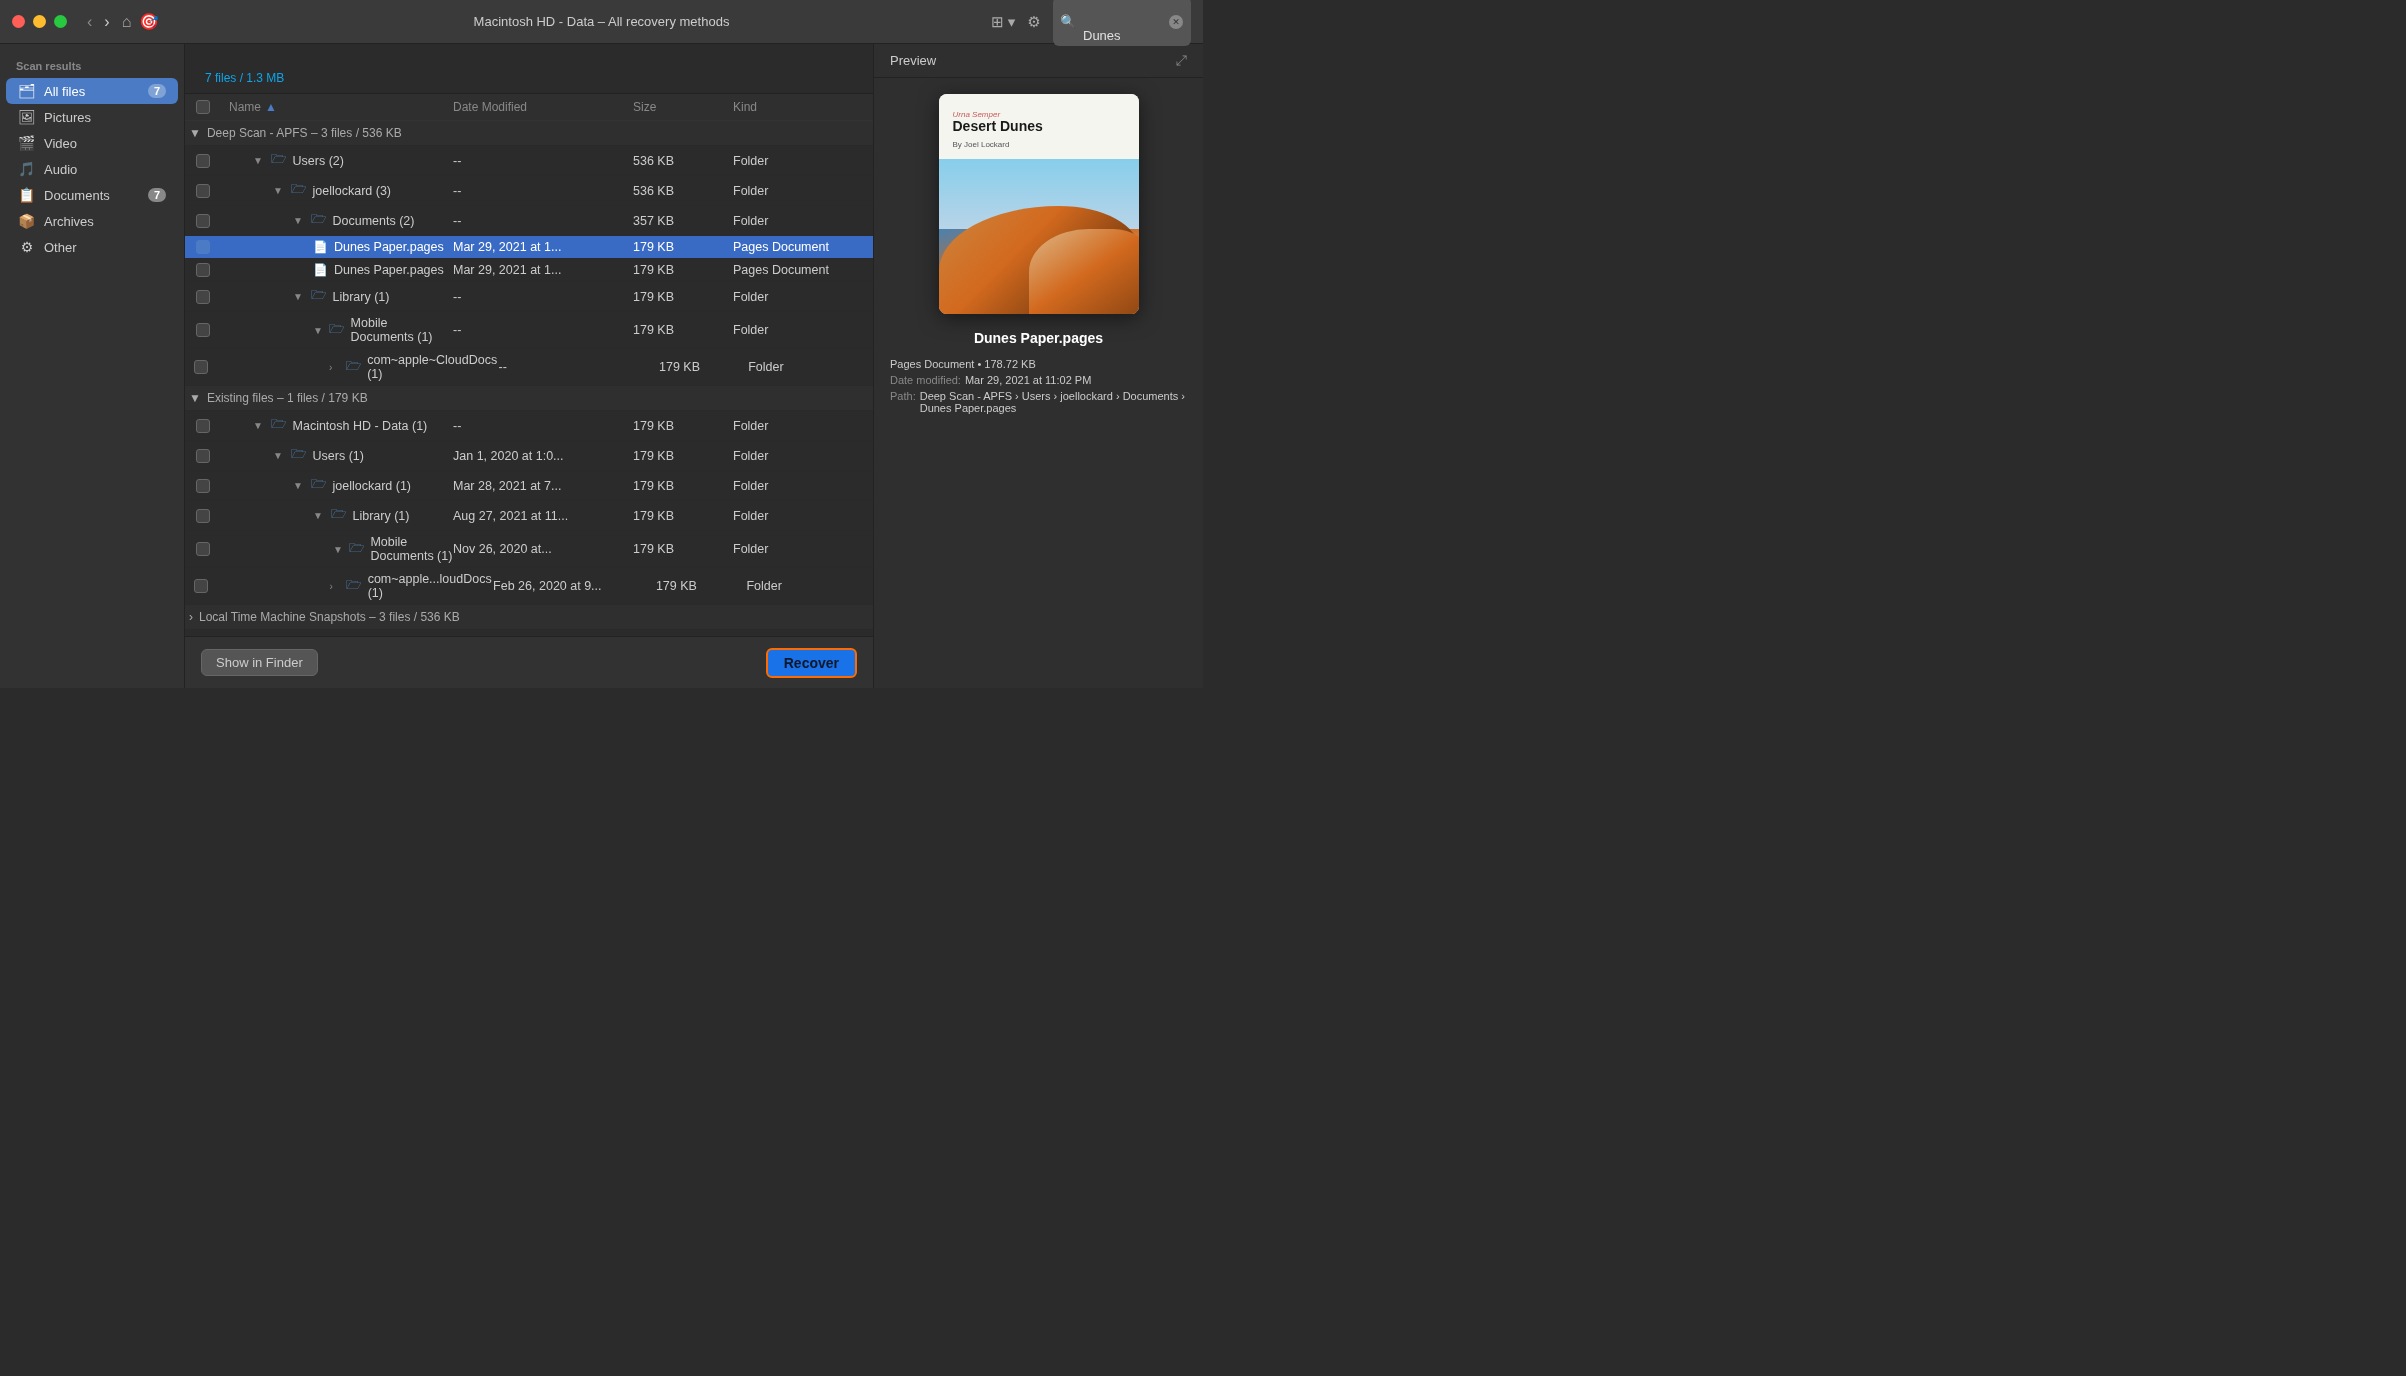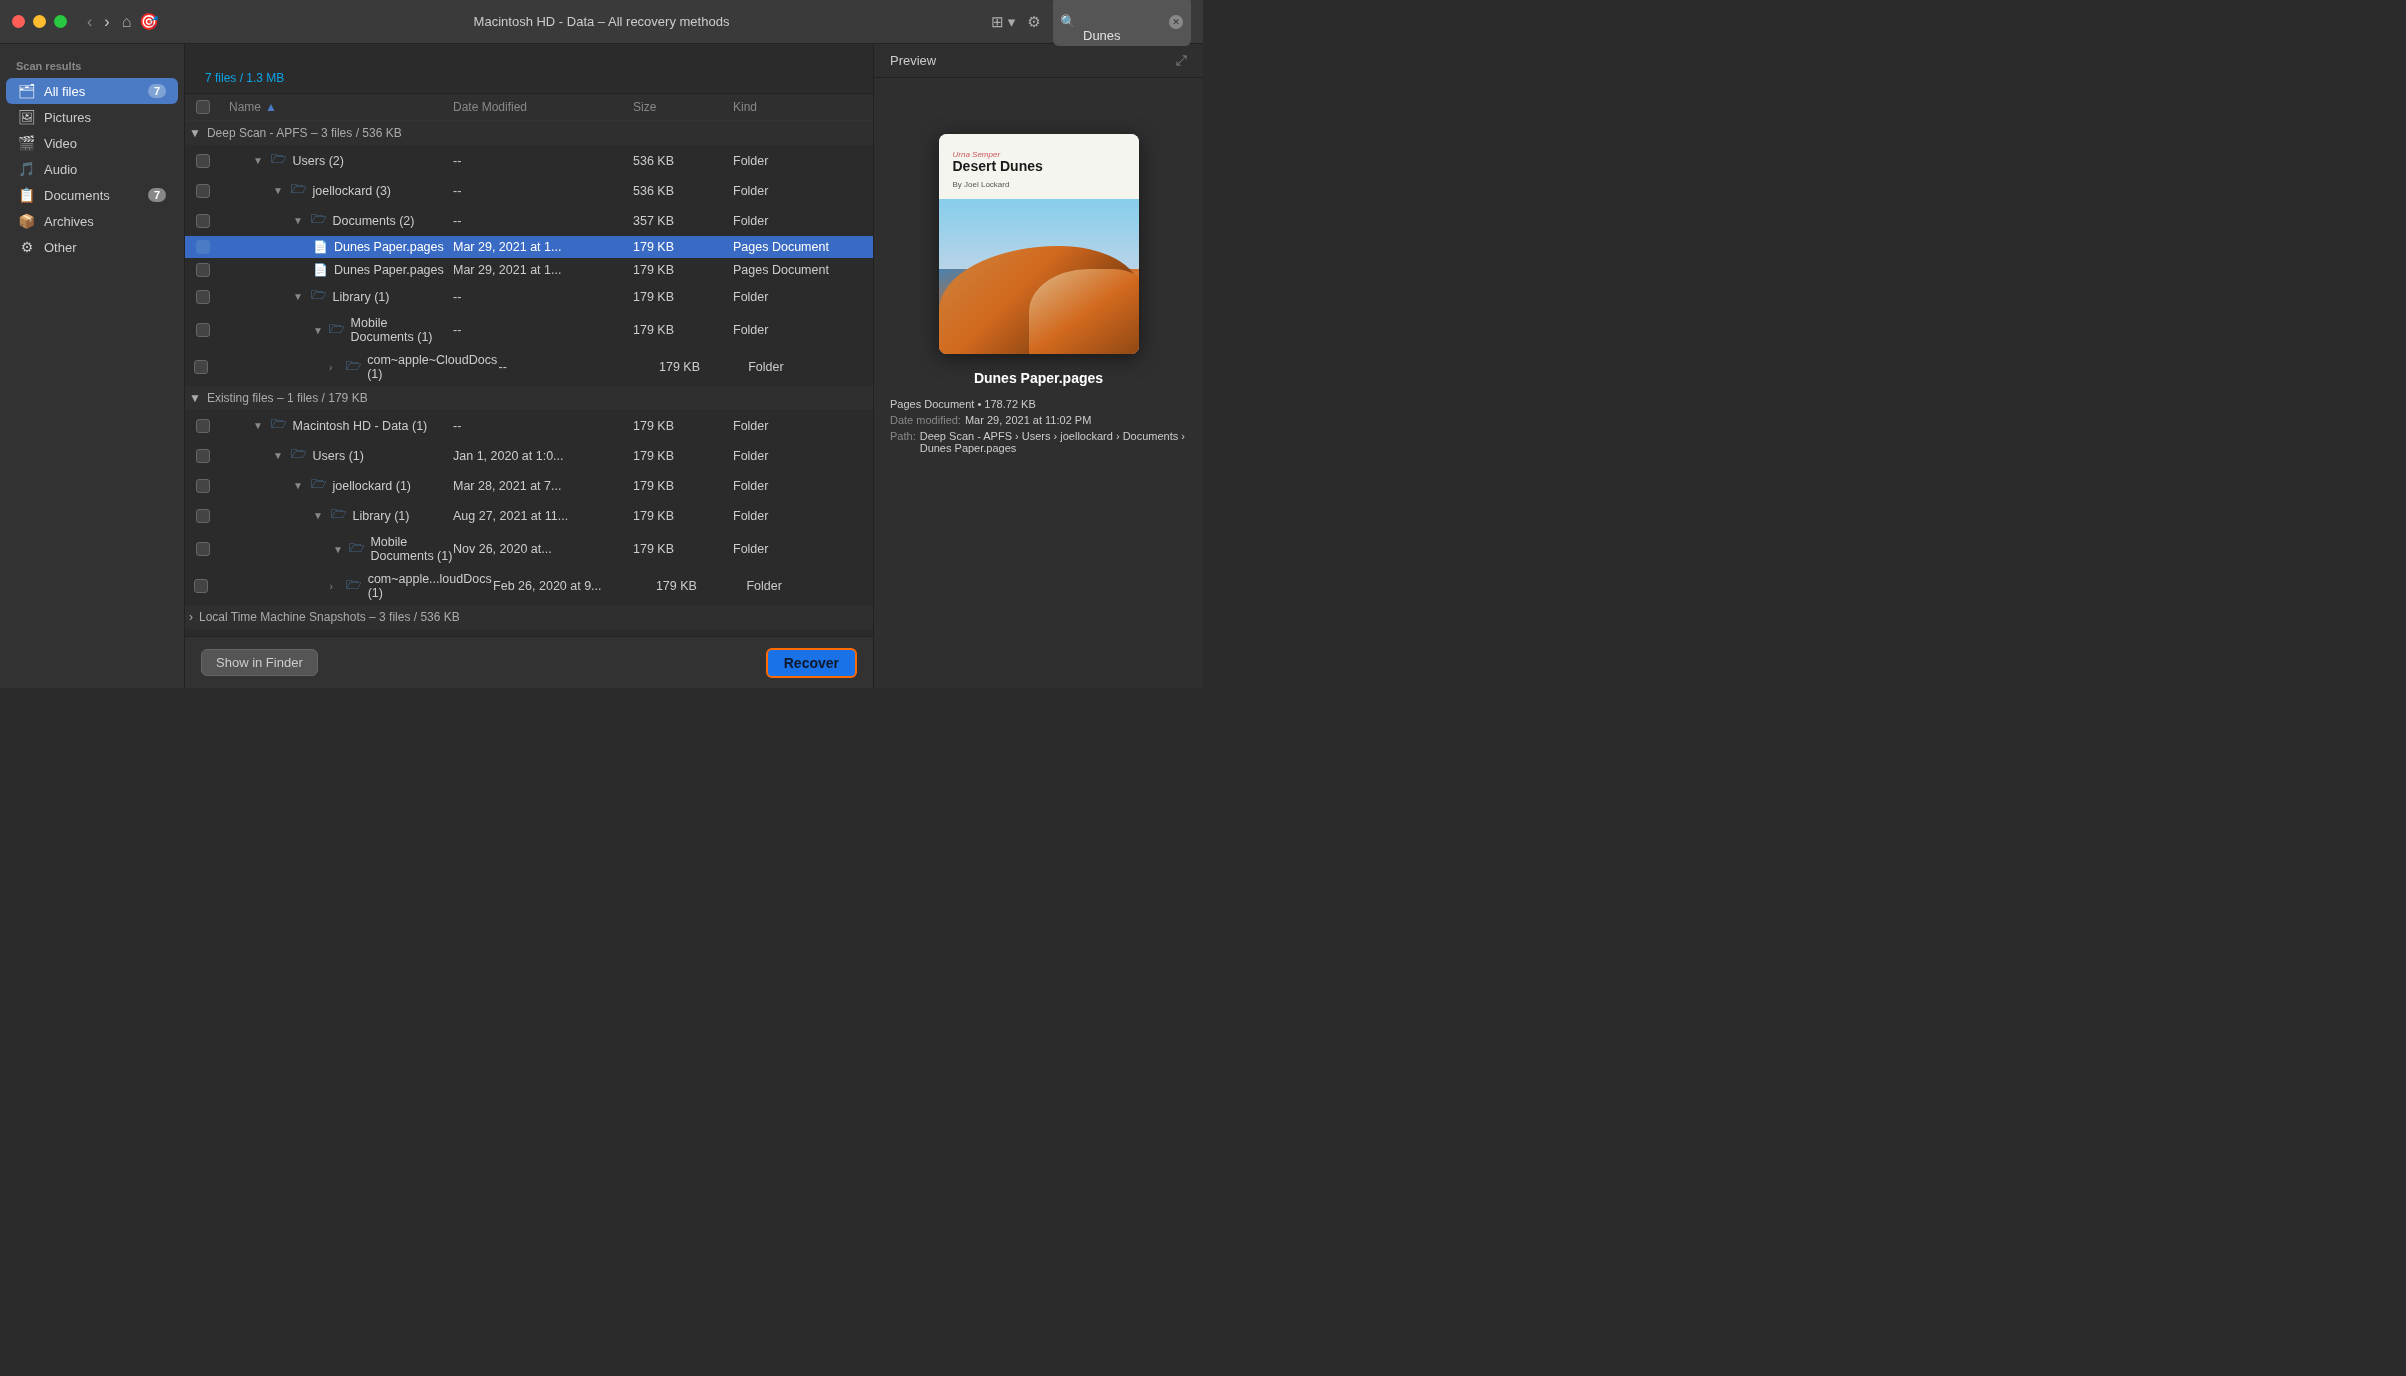--- a/index.html
+++ b/index.html
@@ -329,21 +329,20 @@
       padding: 16px;
       overflow: hidden;
     }
     .preview-image-container {
       width: 200px;
       height: 220px;
       border-radius: 8px;
       overflow: hidden;
       box-shadow: 0 4px 20px rgba(0,0,0,0.5);
       margin-bottom: 16px;
-      margin-top: 40px;
     }
     
     .pages-cover {
       width: 100%;
       height: 100%;
       background: linear-gradient(to bottom, #c8e4f8 0%, #e8d5b7 100%);
       display: flex;
       flex-direction: column;
       position: relative;
     }

